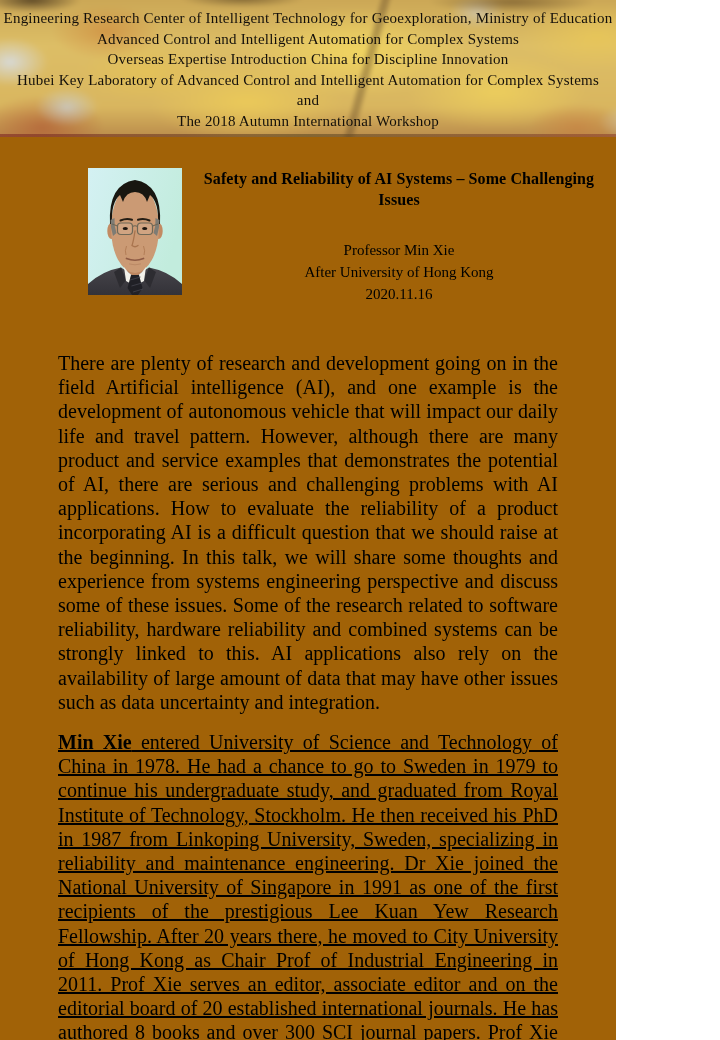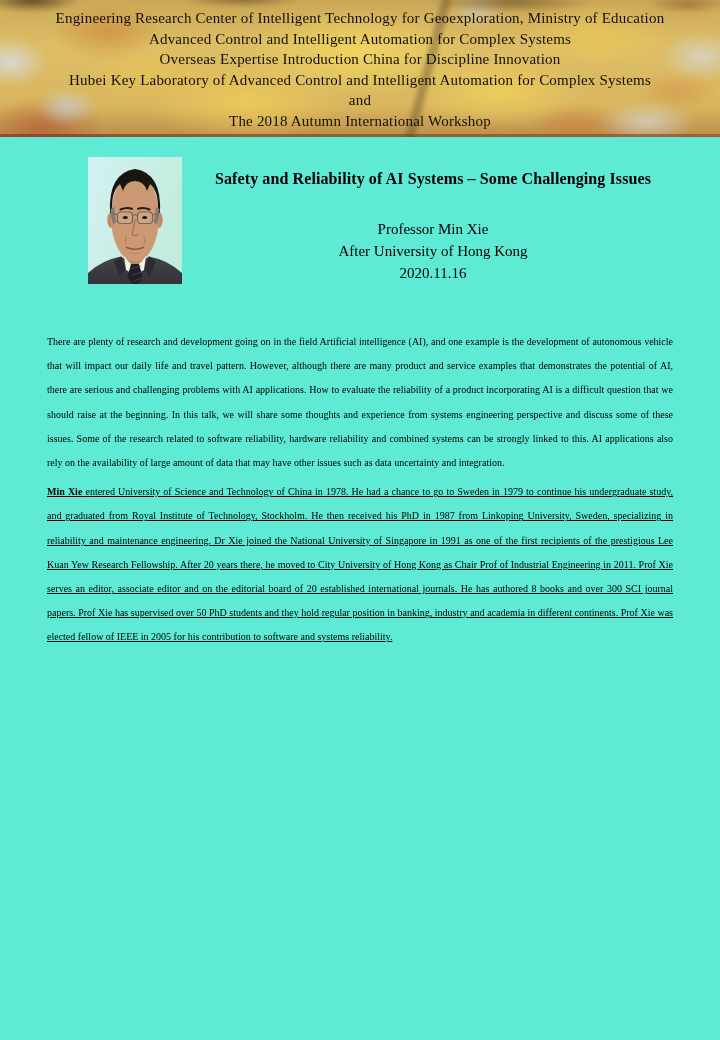--- a/index.html
+++ b/index.html
@@ -3,21 +3,21 @@
 <meta charset="utf-8">
 <style>
   html,body{margin:0;padding:0;}
   body{
     width:720px;height:1040px;
     background:#ffffff;
     font-family:"Liberation Serif","DejaVu Serif",serif;
     color:#000;
     overflow:hidden;
   }
-  .page{width:720px;height:1040px;position:relative;background:#5eead4;}
+  .page{width:616px;height:1040px;position:relative;background:#a16207;}
 
   
   .banner{position:relative;height:137px;overflow:hidden;}
   .banner-bg{
     position:absolute;inset:-8px;
     filter:blur(2px);
     background-color:#d8b65c;
     background-image:
       radial-gradient(ellipse 70px 18px at 40px 8px,  rgba(55,40,22,.75), rgba(55,40,22,0) 70%),
       radial-gradient(ellipse 90px 14px at 250px 6px, rgba(75,55,28,.6),  rgba(75,55,28,0) 70%),
@@ -46,32 +46,32 @@
   }
   .banner-text{
     position:relative;z-index:2;
     padding-top:8px;text-align:center;
     font-size:15px;line-height:20.6px;
     color:#14100b;
     letter-spacing:.2px;
   }
 
   
-  .talk-row{display:flex;align-items:flex-end;margin:20px 0 0 88px;}
+  .talk-row{display:flex;align-items:center;margin:20px 0 0 88px;}
   .photo{width:94px;height:127px;display:block;flex:none;}
   .talk-info{width:502px;text-align:center;padding-top:11px;}
   .title{font-size:16px;font-weight:bold;margin:0;line-height:21px;letter-spacing:.1px;}
   .byline{margin-top:29px;font-size:15px;line-height:22px;}
 
   
   .content{margin:46px 42px 0 42px;}
   .para{
-    font-size:10px;line-height:24.2px;
+    font-size:20px;line-height:24.2px;
     text-align:justify;text-justify:inter-word;
-    margin:5px;
+    margin:16px;
   }
   .para + .para{margin-top:5px;text-decoration:underline;}
   .bio-lead{font-weight:bold;}
 </style>
 </head>
 <body>
 
 <div class="page">
 
   <header class="banner">

